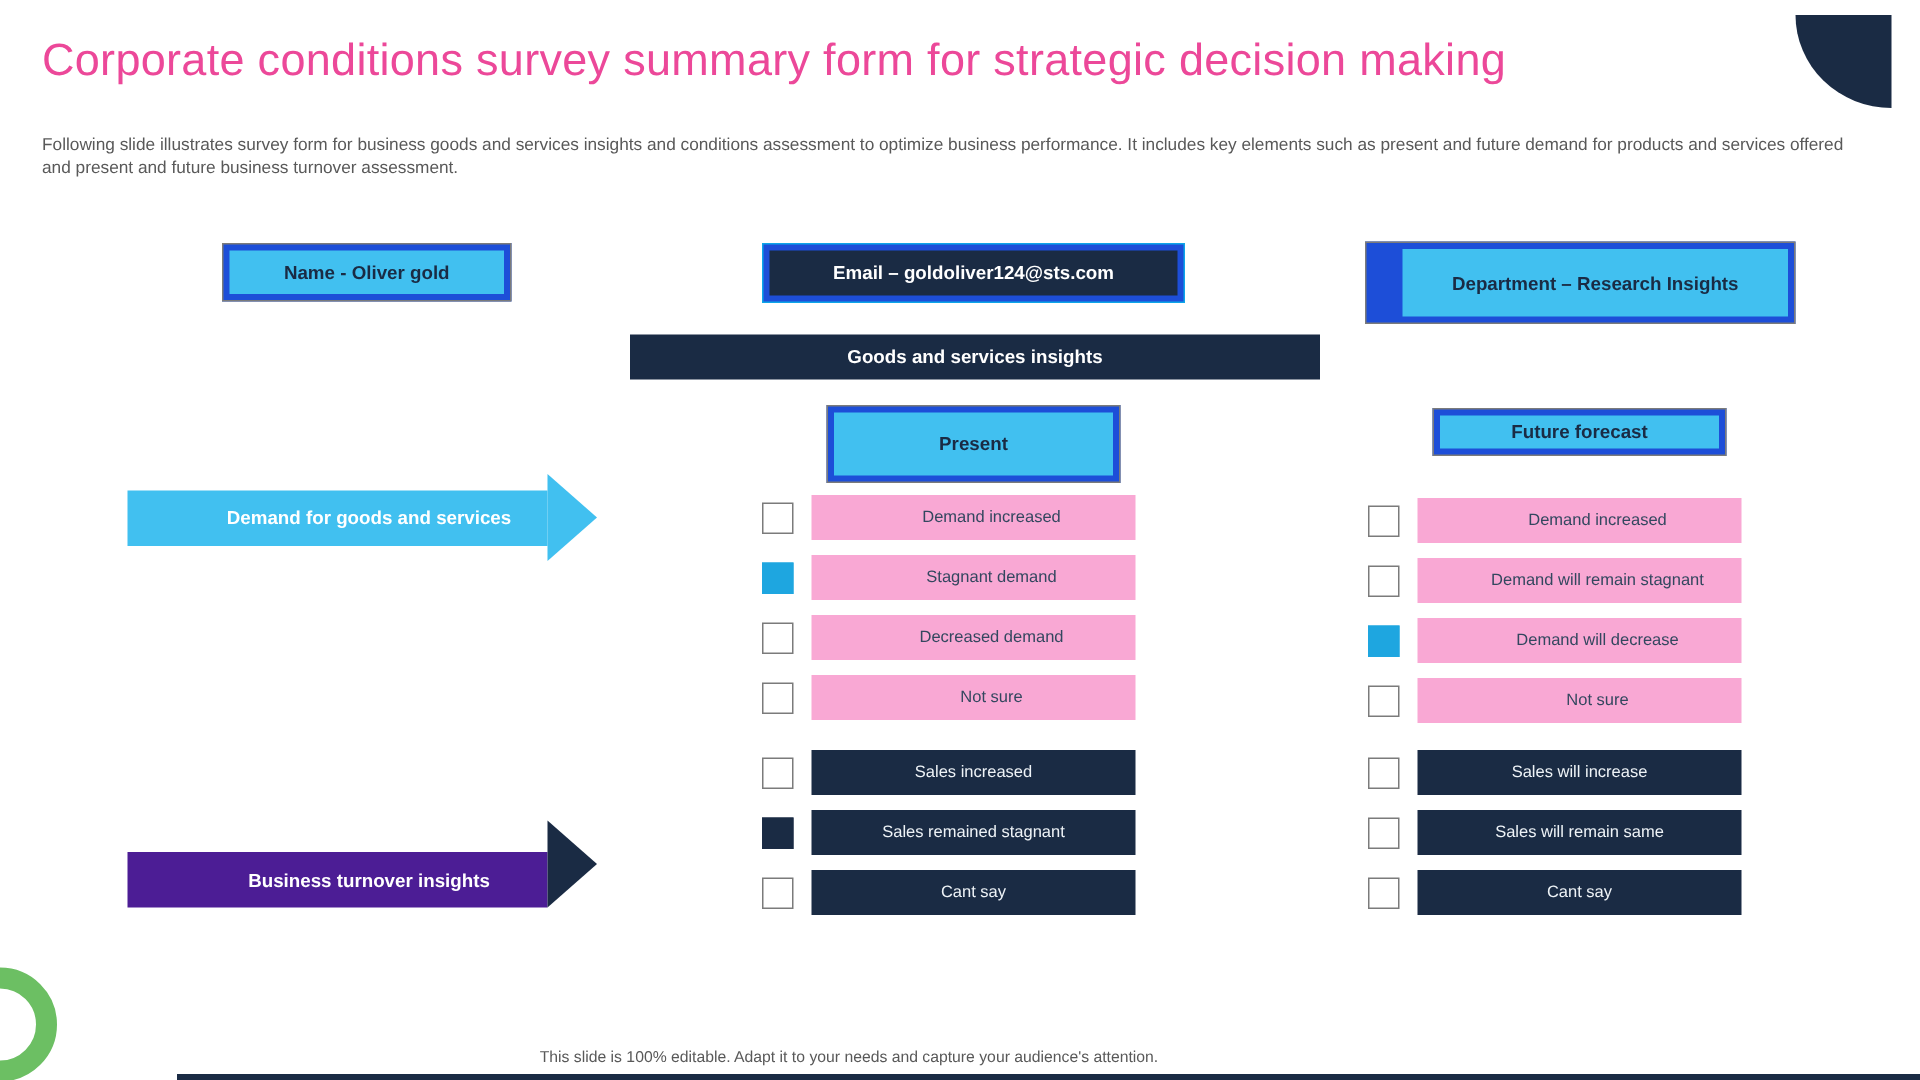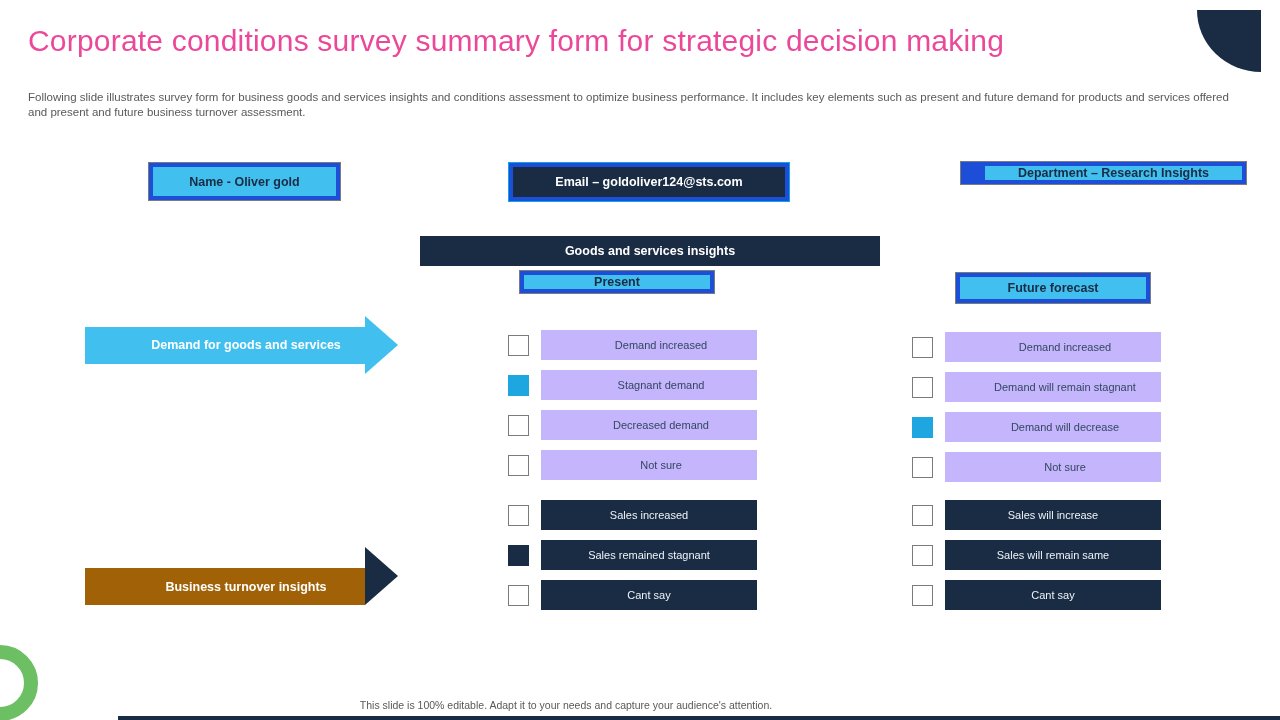--- a/index.html
+++ b/index.html
@@ -10,37 +10,37 @@
   .desc  { position:absolute; left:28px; top:90px; width:1214px; font-size:11.5px; line-height:14.5px; color:#595959; }
 
   .corner-shape { position:absolute; left:1197px; top:10px; width:64px; height:62px; background:#1a2b44; border-bottom-left-radius:100%; }
 
   .field-outer { position:absolute; background:#1d4ed8; border:1px solid #7b7b7b; padding:4px; }
   .field-inner { width:100%; height:100%; display:flex; align-items:center; justify-content:center; font-size:12.5px; font-weight:700; }
   .fill-blue { background:#41c0f0; color:#1a2b44; }
   .fill-navy { background:#1a2b44; color:#ffffff; }
   .email-outer { border:1px solid #0ea5e9; }
 
-  .banner { position:absolute; left:420px; top:236px; width:460px; height:30px; background:#1a2b44; color:#ffffff; font-size:12.5px; font-weight:700; display:flex; align-items:center; justify-content:center;text-align:right; }
+  .banner { position:absolute; left:420px; top:223px; width:460px; height:30px; background:#1a2b44; color:#ffffff; font-size:12.5px; font-weight:700; display:flex; align-items:center; justify-content:center;text-align:right; }
 
   .arrow { position:absolute; display:flex; align-items:center; height:58px; }
   .arrow-body { width:280px; height:37px; display:flex; align-items:center; justify-content:center; color:#ffffff; font-size:12.5px; font-weight:700;padding-left:42px; }
   .arrow-head { width:0; height:0; border-top:29px solid transparent; border-bottom:29px solid transparent; }
   .arrow-blue .arrow-body { background:#41c0f0; }
   .arrow-blue .arrow-head { border-left:33px solid #41c0f0; }
-  .arrow-navy .arrow-body { background:#a16207;margin-top:21px; }
+  .arrow-navy .arrow-body { background:#4c1d95;margin-top:21px; }
   .arrow-navy .arrow-head { border-left:33px solid #1a2b44; }
 
   .opt-group { position:absolute; display:flex; flex-direction:column; }
   .opt-row { display:flex; align-items:center; height:30px; margin-bottom:10px; }
   .checkbox { width:21px; height:21px; background:#ffffff; border:1px solid #7b7b7b; flex:0 0 auto; margin-right:12px; cursor:pointer; }
   .group-light .checkbox.checked { background:#1ea6e0; border-color:#1ea6e0; }
   .group-dark  .checkbox.checked { background:#1a2b44; border-color:#1a2b44; }
   .opt-bar { width:216px; height:30px; display:flex; align-items:center; justify-content:center; font-size:11px; }
-  .group-light .opt-bar { background:#c4b5fd; color:#33475f;padding-left:24px; }
+  .group-light .opt-bar { background:#f9a8d4; color:#33475f;padding-left:24px; }
   .group-dark  .opt-bar { background:#1a2b44; color:#eef3f7; }
 
   .footer-note { position:absolute; left:0; top:699px; width:1132px; text-align:center; font-size:10.5px; color:#595959; }
 
   .green-ring { position:absolute; left:-38px; top:645px; width:76px; height:76px; border:14px solid #6cbf63; border-radius:50%; background:transparent; }
   .bottom-bar { position:absolute; left:118px; right:0; bottom:0; height:4px; background:#1a2b44; }
 </style>
 </head>
 <body>
 
@@ -49,27 +49,27 @@
   <div class="title">Corporate conditions survey summary form for strategic decision making</div>
   <div class="desc">Following slide illustrates survey form for business goods and services insights and conditions assessment to optimize business performance. It includes key elements such as present and future demand for products and services offered and present and future business turnover assessment.</div>
   <div class="corner-shape"></div>
 
   <div class="field-outer" style="left:148px; top:162px; width:193px; height:39px;">
     <div class="field-inner fill-blue">Name - Oliver gold</div>
   </div>
   <div class="field-outer email-outer" style="left:508px; top:162px; width:282px; height:40px;">
     <div class="field-inner fill-navy">Email – goldoliver124@sts.com</div>
   </div>
-  <div class="field-outer" style="left:960px; top:161px; width:287px; height:24px;padding-left:24px;">
+  <div class="field-outer" style="left:910px; top:161px; width:287px; height:55px;padding-left:24px;">
     <div class="field-inner fill-blue">Department – Research Insights</div>
   </div>
 
   <div class="banner">Goods and services insights</div>
 
-  <div class="field-outer" style="left:519px; top:270px; width:196px; height:24px;">
+  <div class="field-outer" style="left:551px; top:270px; width:196px; height:52px;">
     <div class="field-inner fill-blue">Present</div>
   </div>
   <div class="field-outer" style="left:955px; top:272px; width:196px; height:32px;">
     <div class="field-inner fill-blue">Future forecast</div>
   </div>
 
   <div class="arrow arrow-blue" style="left:85px; top:316px;">
     <div class="arrow-body">Demand for goods and services</div>
     <div class="arrow-head"></div>
   </div>

